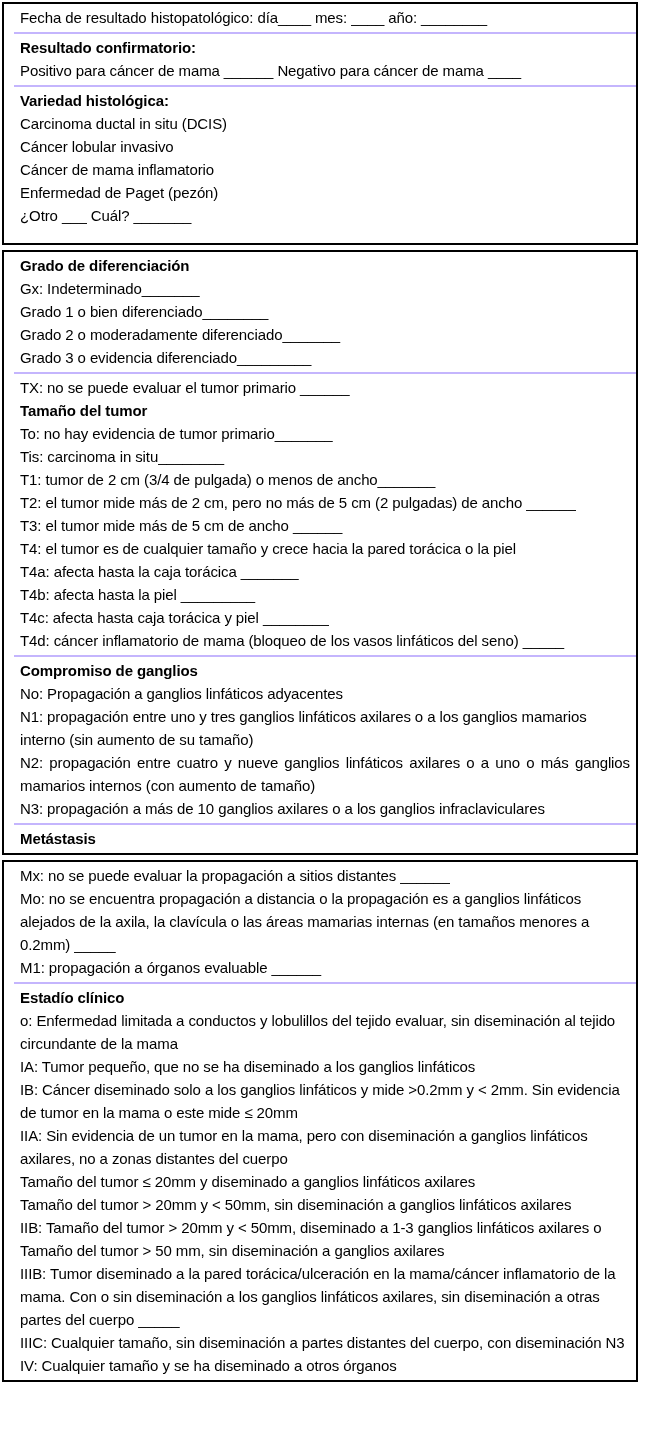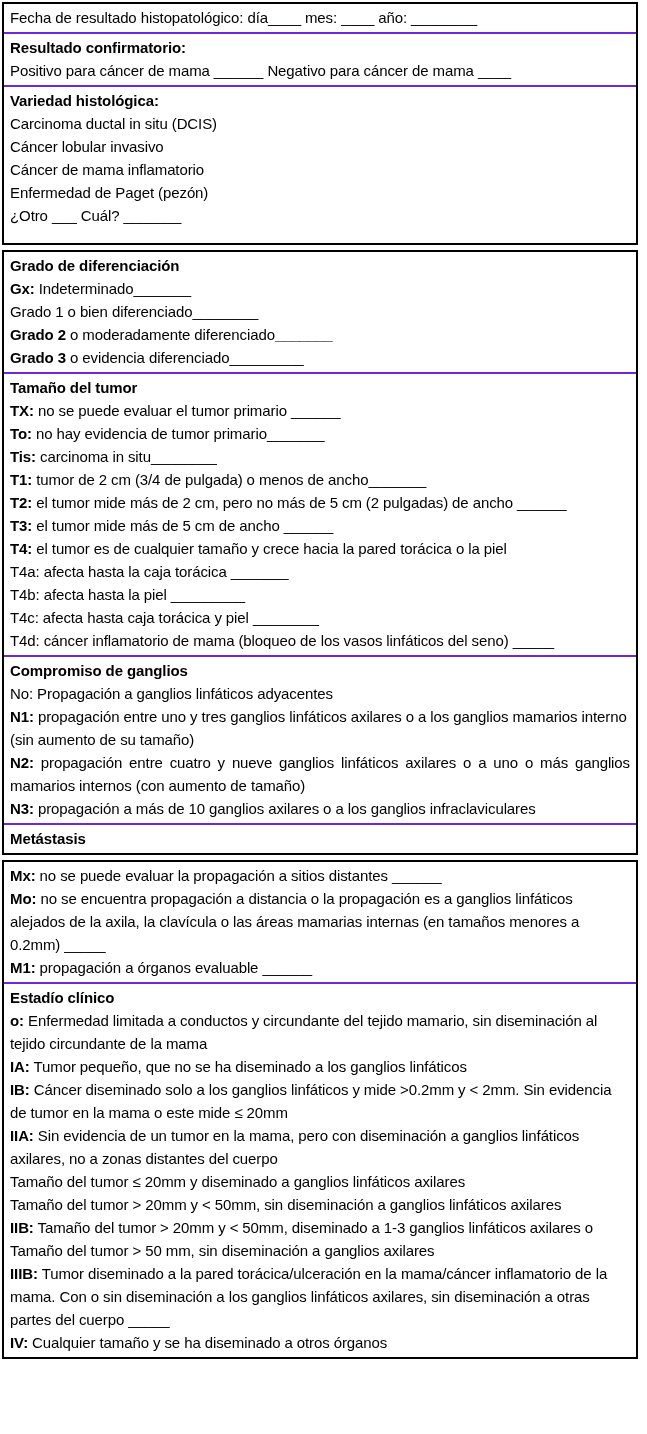--- a/index.html
+++ b/index.html
@@ -16,35 +16,36 @@
   }
   .page {
     padding: 2px 9px 8px 2px;
   }
   .block {
     box-sizing: border-box;
     width: 636px;
     border: 2px solid #000000;
     background: #ffffff;
     margin-bottom: 5px;
+    padding-left: 10px;
   }
   .block:last-child { margin-bottom: 0; }
   .row {
     padding: 2px 6px 3px 6px;
   }
   .row + .row {
-    border-top: 2px solid #6d28d9;
+    border-top: 2px solid #c4b5fd;
   }
   .line {
     line-height: 23px;
     min-height: 23px;
     white-space: pre-wrap;
   }
   .header { font-weight: bold; }
-  .b { font-weight: bold; }
+  .b { font-weight: normal; }
   .justify { text-align: justify; }
   .spacer { width: 100%; }
 </style>
 </head>
 <body>
 
 <div class="page">
   <div>
       <div class="block">
         <div class="row">
@@ -66,22 +67,22 @@
       </div>
       <div class="block">
         <div class="row">
           <div class="line header">Grado de diferenciación</div>
           <div class="line"><span class="b">Gx:</span><span> Indeterminado_______</span></div>
           <div class="line"><span>Grado 1 o bien diferenciado________</span></div>
           <div class="line"><span class="b">Grado 2</span><span> o moderadamente diferenciado</span><span class="b">_______</span></div>
           <div class="line"><span class="b">Grado 3</span><span> o evidencia diferenciado_________</span></div>
         </div>
         <div class="row">
+          <div class="line"><span class="b">TX:</span><span> no se puede evaluar el tumor primario ______</span></div>
           <div class="line header">Tamaño del tumor</div>
-          <div class="line"><span class="b">TX:</span><span> no se puede evaluar el tumor primario ______</span></div>
           <div class="line"><span class="b">To:</span><span> no hay evidencia de tumor primario_______</span></div>
           <div class="line"><span class="b">Tis:</span><span> carcinoma in situ________</span></div>
           <div class="line"><span class="b">T1:</span><span> tumor de 2 cm (3/4 de pulgada) o menos de ancho_______</span></div>
           <div class="line"><span class="b">T2:</span><span> el tumor mide más de 2 cm, pero no más de 5 cm (2 pulgadas) de ancho ______</span></div>
           <div class="line"><span class="b">T3:</span><span> el tumor mide más de 5 cm de ancho ______</span></div>
           <div class="line"><span class="b">T4:</span><span> el tumor es de cualquier tamaño y crece hacia la pared torácica o la piel</span></div>
           <div class="line"><span>T4a: afecta hasta la caja torácica _______</span></div>
           <div class="line"><span>T4b: afecta hasta la piel _________</span></div>
           <div class="line"><span>T4c: afecta hasta caja torácica y piel ________</span></div>
           <div class="line"><span>T4d: cáncer inflamatorio de mama (bloqueo de los vasos linfáticos del seno) _____</span></div>
@@ -98,25 +99,26 @@
         </div>
       </div>
       <div class="block">
         <div class="row">
           <div class="line"><span class="b">Mx:</span><span> no se puede evaluar la propagación a sitios distantes ______</span></div>
           <div class="line"><span class="b">Mo:</span><span> no se encuentra propagación a distancia o la propagación es a ganglios linfáticos alejados de la axila, la clavícula o las áreas mamarias internas (en tamaños menores a 0.2mm) _____</span></div>
           <div class="line"><span class="b">M1:</span><span> propagación a órganos evaluable ______</span></div>
         </div>
         <div class="row">
           <div class="line header">Estadío clínico</div>
-          <div class="line"><span class="b">o:</span><span> Enfermedad limitada a conductos y circundante del tejido mamario, sin diseminación al tejido circundante de la mama</span></div>
+          <div class="line"><span class="b">o:</span><span> Enfermedad limitada a conductos y lobulillos del tejido evaluar, sin diseminación al tejido circundante de la mama</span></div>
           <div class="line"><span class="b">IA:</span><span> Tumor pequeño, que no se ha diseminado a los ganglios linfáticos</span></div>
           <div class="line"><span class="b">IB:</span><span> Cáncer diseminado solo a los ganglios linfáticos y mide &gt;0.2mm y &lt; 2mm. Sin evidencia de tumor en la mama o este mide ≤ 20mm</span></div>
           <div class="line"><span class="b">IIA:</span><span> Sin evidencia de un tumor en la mama, pero con diseminación a ganglios linfáticos axilares, no a zonas distantes del cuerpo</span></div>
           <div class="line"><span>Tamaño del tumor ≤ 20mm y diseminado a ganglios linfáticos axilares</span></div>
           <div class="line"><span>Tamaño del tumor &gt; 20mm y &lt; 50mm, sin diseminación a ganglios linfáticos axilares</span></div>
           <div class="line"><span class="b">IIB:</span><span> Tamaño del tumor &gt; 20mm y &lt; 50mm, diseminado a 1-3 ganglios linfáticos axilares o Tamaño del tumor &gt; 50 mm, sin diseminación a ganglios axilares</span></div>
           <div class="line"><span class="b">IIIB:</span><span> Tumor diseminado a la pared torácica/ulceración en la mama/cáncer inflamatorio de la mama. Con o sin diseminación a los ganglios linfáticos axilares, sin diseminación a otras partes del cuerpo _____</span></div>
+          <div class="line"><span class="b">IIIC:</span><span> Cualquier tamaño, sin diseminación a partes distantes del cuerpo, con diseminación N3</span></div>
           <div class="line"><span class="b">IV:</span><span> Cualquier tamaño y se ha diseminado a otros órganos</span></div>
         </div>
       </div>
     </div>
 </div>
 
 </body></html>

